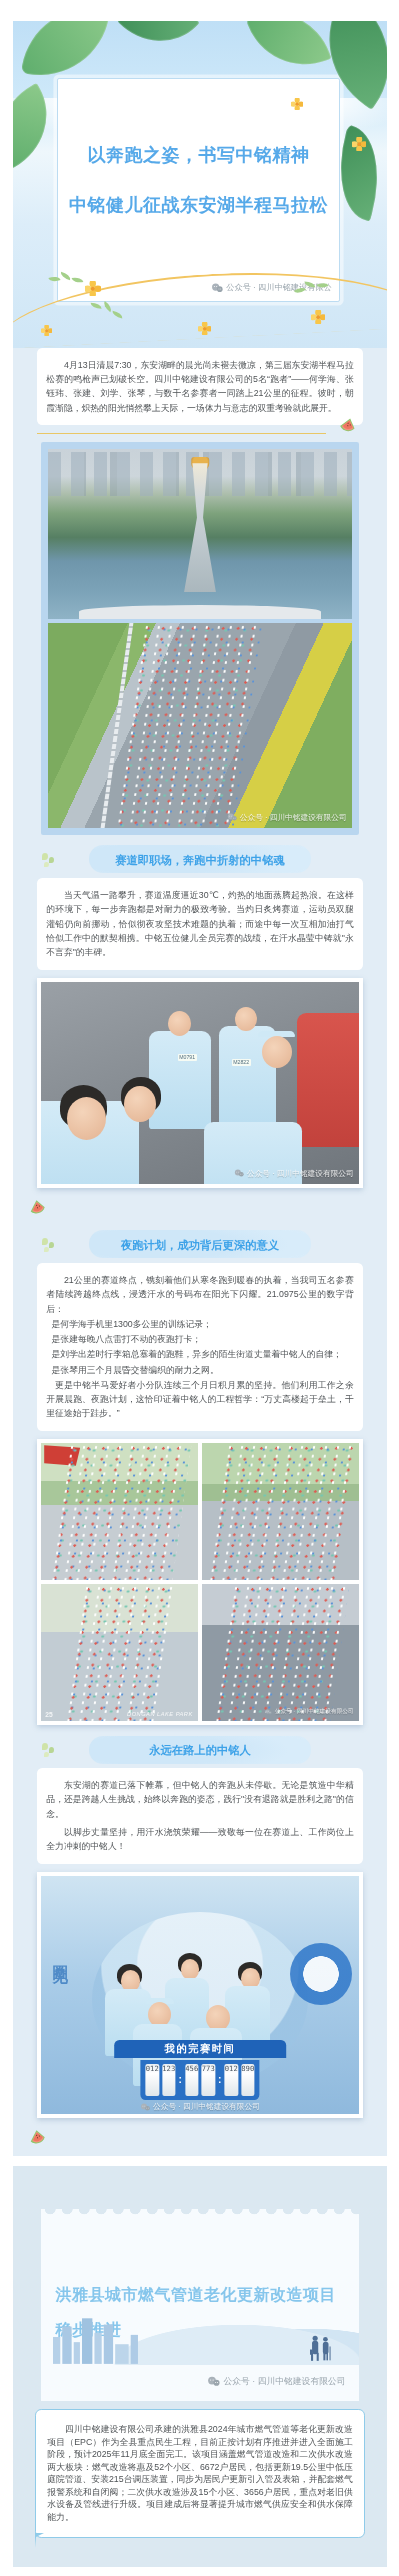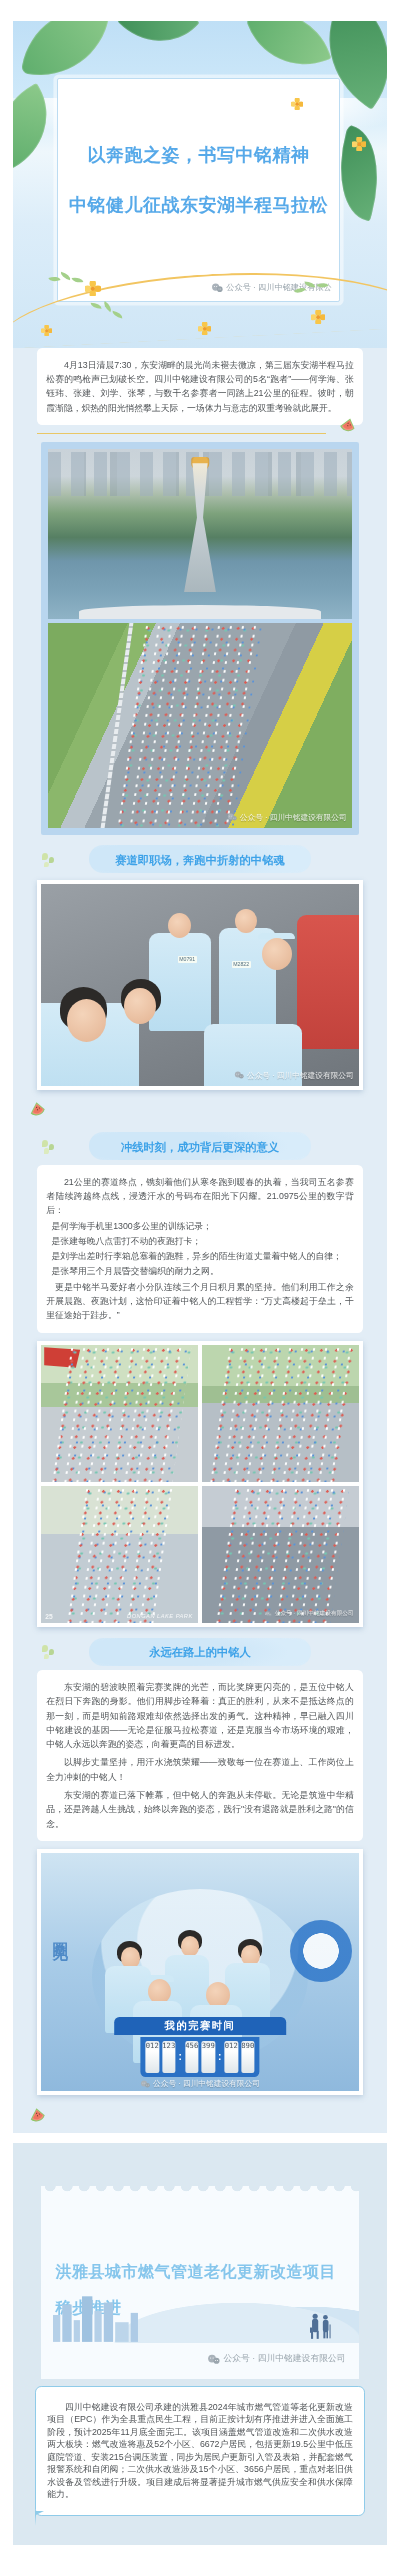--- a/index.html
+++ b/index.html
@@ -334,20 +334,23 @@
       <div class="sec-h">
         <span class="cloud"></span>
         <span class="leafdots">
             <i></i>
             <i></i>
             <i></i>
           </span>
         <div class="txt">赛道即职场，奔跑中折射的中铭魂</div>
       </div>
 
+      <div class="p-card">
+        <p>当天气温一路攀升，赛道温度逼近30℃，灼热的地面蒸腾起热浪。在这样的环境下，每一步奔跑都是对耐力的极致考验。当灼日炙烤赛道，运动员双腿灌铅仍向前挪动，恰似彻夜攻坚技术难题的执着；而途中每一次互相加油打气恰似工作中的默契相携。中铭五位健儿全员完赛的战绩，在汗水晶莹中铸就"永不言弃"的丰碑。</p>
+      </div>
 
       <div class="photo-white">
         <div class="ph ph-selfie">
           <span class="shirt" style="left:34%;top:49px;width:62px;height:98px;"></span>
           <span class="shirt" style="left:56%;top:44px;width:57px;height:103px;"></span>
           <span class="shirt red" style="right:-10.3px;top:31px;width:72px;height:134px;"></span>
           <span class="shirt" style="left:-15.5px;bottom:-20.6px;width:113px;height:103px;"></span>
           <span class="shirt" style="right:18%;bottom:-31px;width:98px;height:93px;"></span>
           <span class="hair" style="left:6%;bottom:56px;width:47px;height:43px;"></span>
           <span class="head" style="left:8%;bottom:44px;width:39px;height:43px;"></span>
@@ -379,21 +382,21 @@
         </svg>
       </div>
 
       <div class="sec-h">
         <span class="cloud"></span>
         <span class="leafdots">
             <i></i>
             <i></i>
             <i></i>
           </span>
-        <div class="txt">冲线时刻，成功背后更深的意义</div>
+        <div class="txt">夜跑计划，成功背后更深的意义</div>
       </div>
 
       <div class="p-card">
         <p>21公里的赛道终点，镌刻着他们从寒冬跑到暖春的执着，当我司五名参赛者陆续跨越终点线，浸透汗水的号码布在阳光下闪耀。21.0975公里的数字背后：</p>
         <div class="li">是何学海手机里1300多公里的训练记录；</div>
         <div class="li">是张建每晚八点雷打不动的夜跑打卡；</div>
         <div class="li">是刘学出差时行李箱总塞着的跑鞋，异乡的陌生街道丈量着中铭人的自律；</div>
         <div class="li">是张琴用三个月晨昏交替编织的耐力之网。</div>
         <p style="text-indent:1em;">更是中铭半马爱好者小分队连续三个月日积月累的坚持。他们利用工作之余开展晨跑、夜跑计划，这恰印证着中铭人的工程哲学：“万丈高楼起于垒土，千里征途始于跬步。”</p>
       </div>
@@ -428,23 +431,22 @@
         <span class="cloud"></span>
         <span class="leafdots">
             <i></i>
             <i></i>
             <i></i>
           </span>
         <div class="txt">永远在路上的中铭人</div>
       </div>
 
       <div class="p-card">
-        <p>东安湖的碧波映照着完赛奖牌的光芒，而比奖牌更闪亮的，是五位中铭人在烈日下奔跑的身影。他们用脚步诠释着：真正的胜利，从来不是抵达终点的那一刻，而是明知前路艰难却依然选择出发的勇气。这种精神，早已融入四川中铭建设的基因——无论是征服马拉松赛道，还是克服当今市场环境的艰难，中铭人永远以奔跑的姿态，向着更高的目标进发。</p>
+        <p>东安湖的赛道已落下帷幕，但中铭人的奔跑从未停歇。无论是筑造中华精品，还是跨越人生挑战，始终以奔跑的姿态，践行"没有退路就是胜利之路"的信念。</p>
         <p>以脚步丈量坚持，用汗水浇筑荣耀——致敬每一位在赛道上、工作岗位上全力冲刺的中铭人！</p>
-        <p>东安湖的赛道已落下帷幕，但中铭人的奔跑从未停歇。无论是筑造中华精品，还是跨越人生挑战，始终以奔跑的姿态，践行"没有退路就是胜利之路"的信念。</p>
       </div>
 
       <div class="photo-white">
         <div class="ph ph-team">
           <div class="arch"></div>
           <div class="side-txt">圈见</div>
           <div class="arrow-badge"></div>
           <span class="hair" style="left:24%;top:88px;width:25px;height:21.6px;"></span>
           <span class="head" style="left:25%;top:94px;width:19.6px;height:21.6px;"></span>
           <span class="shirt" style="left:20%;top:113px;width:46px;height:67px;"></span>
@@ -458,21 +460,21 @@
           <span class="head" style="left:33.5%;top:126px;width:23px;height:25px;"></span>
           <span class="shirt" style="left:29%;top:148px;width:49px;height:62px;"></span>
           <span class="head" style="left:52%;top:129px;width:24px;height:26px;"></span>
           <span class="shirt" style="left:47%;top:152px;width:52px;height:62px;"></span>
           <div class="board2">我的完赛时间</div>
           <div class="wheels">
             <span class="wheel">012</span>
             <span class="wheel">123</span>
             <span class="colon">:</span>
             <span class="wheel">456</span>
-            <span class="wheel">399</span>
+            <span class="wheel">773</span>
             <span class="colon">:</span>
             <span class="wheel">012</span>
             <span class="wheel">890</span>
           </div>
           <div class="photo-wm" style="left:50%;right:auto;transform:translateX(-50%);bottom:2.1px;">
             <svg width="10.3" height="8.8" viewBox="0 0 24 20">
                 <use href="#wechat-def"></use>
               </svg>
             <span>公众号 · 四川中铭建设有限公司</span>
           </div>

